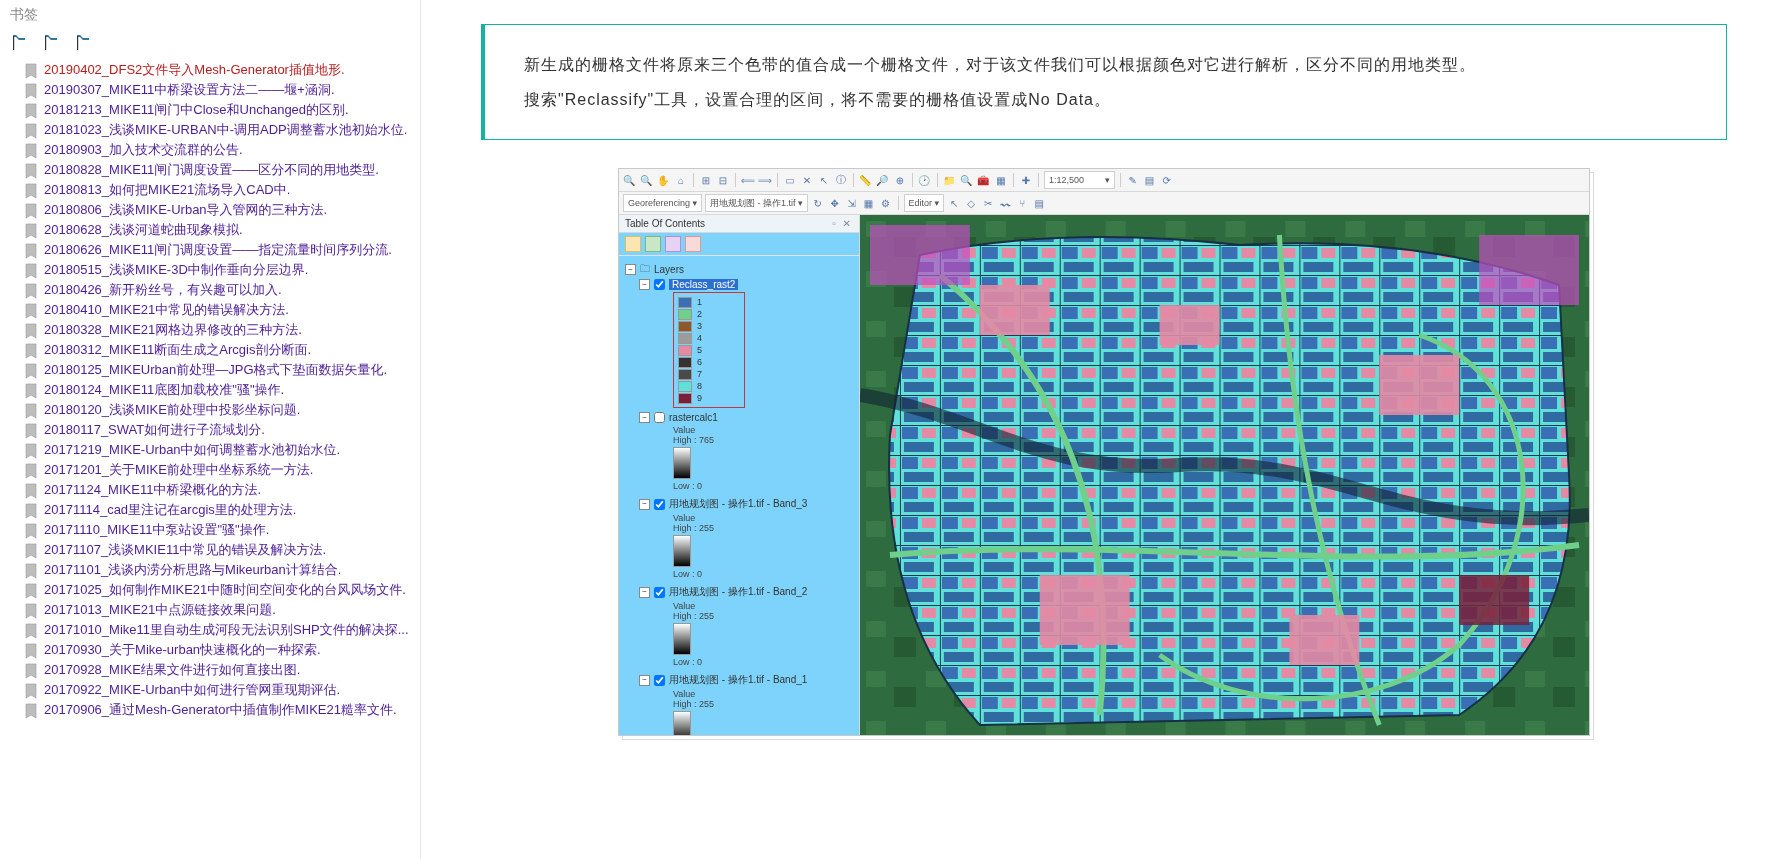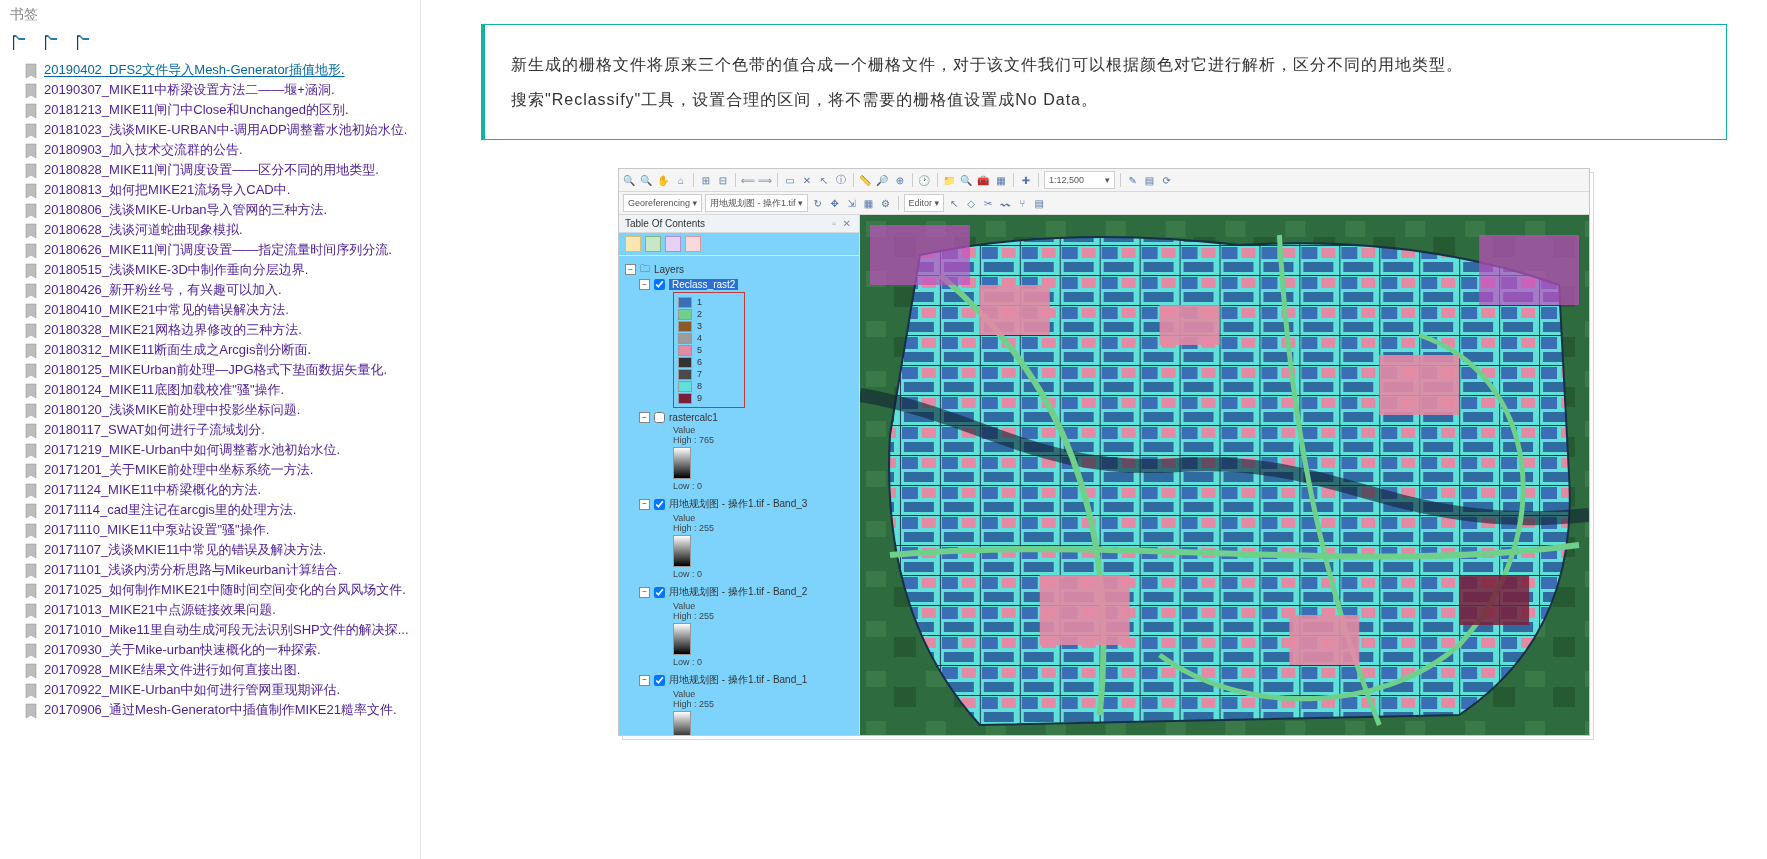--- a/index.html
+++ b/index.html
@@ -9,24 +9,24 @@
   .sidebar-title{padding:6px 10px;color:#888;font-size:14px}
   .toolbar{display:flex;gap:14px;padding:4px 10px 8px 10px}
   .flag-icon svg{width:18px;height:18px;display:block}
   .bookmark-list{flex:1;overflow-y:scroll;padding:0 6px 0 24px}
   .bookmark-list::-webkit-scrollbar{width:8px;background:#f1f1f1}
   .bookmark-list::-webkit-scrollbar-thumb{background:#c9c9c9;border-radius:4px}
   .bm-row{display:flex;align-items:flex-start;gap:6px;padding:1px 0;white-space:nowrap;overflow:hidden;text-overflow:ellipsis}
   .bm-icon{flex:0 0 14px;width:14px;height:16px;margin-top:2px;position:relative}
   .bm-icon svg{width:14px;height:16px;display:block}
   .bm-label{flex:1;overflow:hidden;text-overflow:ellipsis;color:#4c1d95;text-decoration-color:#9a9a9a;text-underline-offset:2px}
-  .bm-row.active .bm-label{color:#0369a1;text-decoration:underline}
+  .bm-row.active .bm-label{color:#b91c1c;}
   
   .main{flex:1;position:relative;padding:24px 40px 24px 60px;overflow:hidden}
-  .content-box{border:1px solid #12b3a0;border-left:4px solid #12b3a0;padding:22px 26px;line-height:2.2;color:#323232;font-size:16px;letter-spacing:1px}
+  .content-box{border:1px solid #12b3a0;border-left:4px solid #12b3a0;padding:22px 39px;line-height:2.2;color:#323232;font-size:16px;letter-spacing:1px}
   .content-box .quoted{font-family:Liberation Sans, sans-serif}
   
   .arcwrap{margin-top:28px;display:flex;justify-content:center}
   .arcshadow{position:relative;padding:0}
   .arcshadow::before,.arcshadow::after{content:"";position:absolute;inset:0;border:1px solid #d9d9d9;background:#fff}
   .arcshadow::before{transform:translate(4px,4px)}
   .arcshadow::after{transform:translate(8px,8px);z-index:-1}
   .arc{position:relative;width:970px;background:#fff;border:1px solid #c8c8c8;z-index:2}
   .arc-toolbar{display:flex;align-items:center;gap:3px;padding:2px 4px;border-bottom:1px solid #d8d8d8;background:#f5f5f5;font-size:10px;color:#555;overflow:hidden}
   .arc-toolbar .sep{width:1px;height:14px;background:#ccc;margin:0 2px}

